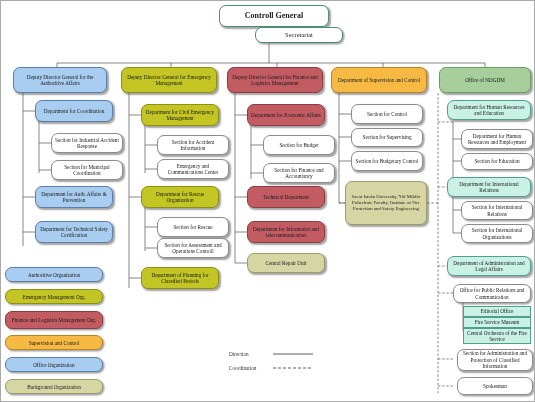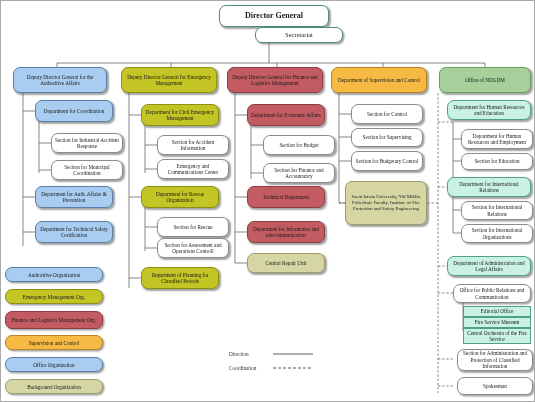--- a/index.html
+++ b/index.html
@@ -112,21 +112,21 @@
       <line x1="437" y1="186" x2="452" y2="186"></line>
       <line x1="437" y1="265" x2="452" y2="265"></line>
       <line x1="437" y1="292" x2="452" y2="292"></line>
       <line x1="437" y1="358" x2="452" y2="358"></line>
       <line x1="437" y1="385" x2="452" y2="385"></line>
       <line x1="338" y1="202" x2="437" y2="202"></line>
     </g>
   </svg>
 
   <div class="node c-root" style="left:218px;top:4px;width:110px;height:22px;font-size:8px;font-weight:bold;">
-    <span>Director General</span>
+    <span>Controll General</span>
   </div>
   <div class="node c-root" style="left:254px;top:26px;width:88px;height:16px;font-size:6.5px;">
     <span>Secretariat</span>
   </div>
 
   <div class="node c-blue" style="left:12px;top:66px;width:94px;height:26px;">
     <span>Deputy Director General for the Authoritive Affairs</span>
   </div>
   <div class="node c-blue" style="left:34px;top:99px;width:78px;height:22px;">
     <span>Department for Coordination</span>

